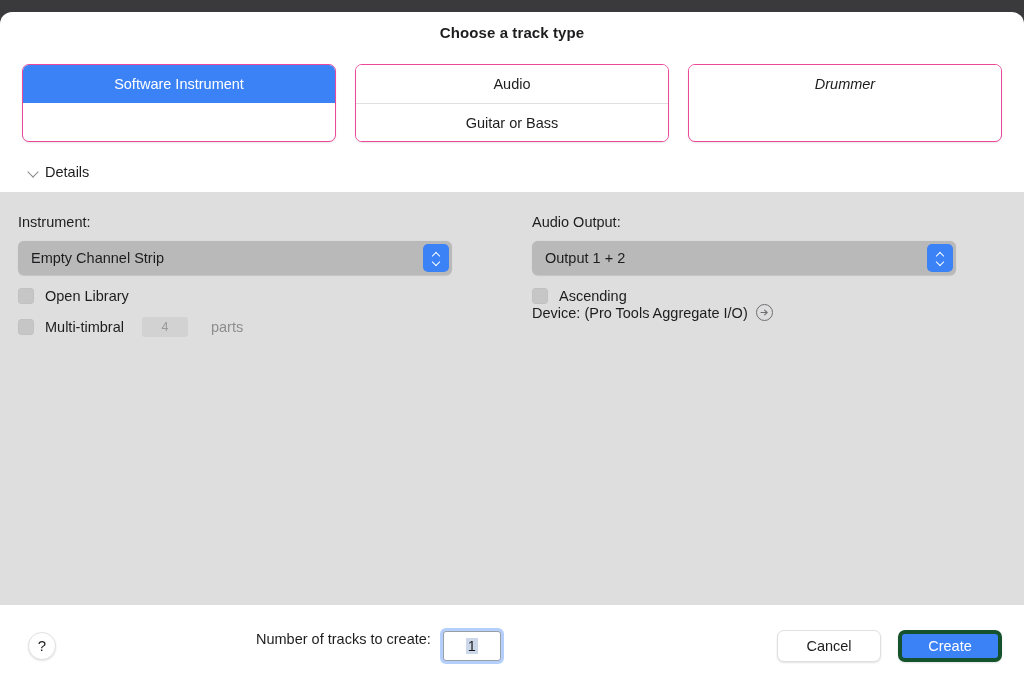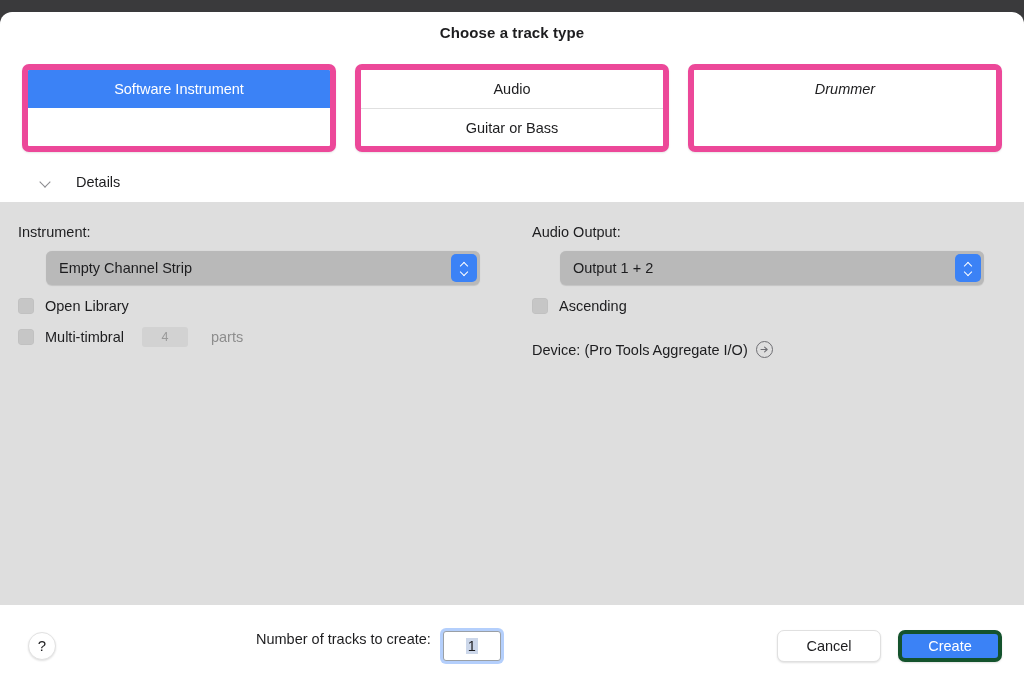--- a/index.html
+++ b/index.html
@@ -43,21 +43,21 @@
   
   .type-grid {
     display: flex;
     gap: 19px;
     padding: 12px 22px 0 22px;
     flex: 0 0 auto;
   }
   .type-group {
     width: 359px;
     background: #ffffff;
-    border: 6px solid #ec4899;
+    border: 1px solid #ec4899;
     border-radius: 7px;
     box-shadow: 0 1px 2px rgba(0,0,0,.10);
     overflow: hidden;
   }
   .type-option {
     height: 38px;
     display: flex;
     align-items: center;
     justify-content: center;
     font-size: 14.5px;
@@ -72,22 +72,22 @@
     background: #3b82f6;
     color: #ffffff;
     border-top-color: #3b82f6;
   }
   .type-group.single .type-option { height: 38px; font-style: italic; }
 
   
   .details-head {
     display: flex;
     align-items: center;
-    gap: 24px;
-    padding: 22px 0 12px 40px;
+    gap: 5px;
+    padding: 22px 0 12px 28px;
     flex: 0 0 auto;
   }
   .chevron-down {
     width: 12px; height: 12px;
     display: inline-block;
     position: relative;
     flex: 0 0 auto;
   }
   .chevron-down::before {
     content: "";
@@ -128,21 +128,20 @@
   
   .popup {
     position: relative;
     height: 34px;
     background: #b9b9b9;
     border-radius: 6px;
     display: flex;
     align-items: center;
     padding-left: 13px;
     box-shadow: 0 .5px 1px rgba(0,0,0,.12);
-    margin-left: 28px;
   }
   .popup.instrument { width: 434px; }
   .popup.output { width: 424px; text-align: right; }
   .popup-value {
     font-size: 14.5px;
     color: #1d1d1f;
     white-space: nowrap;
   }
   .stepper {
     position: absolute;
@@ -214,21 +213,21 @@
   .parts-word {
     font-size: 14.5px;
     color: #8d8d8d;
     margin-left: 12px;
   }
 
   .device-row {
     display: flex;
     align-items: center;
     gap: 8px;
-    margin-top: 27px;
+    margin-top: 0;
   }
   .device-text {
     font-size: 14.5px;
     color: #1d1d1f;
   }
   .arrow-circle {
     width: 17px; height: 17px;
     border: 1.3px solid #6e6e73;
     border-radius: 50%;
     display: flex;

